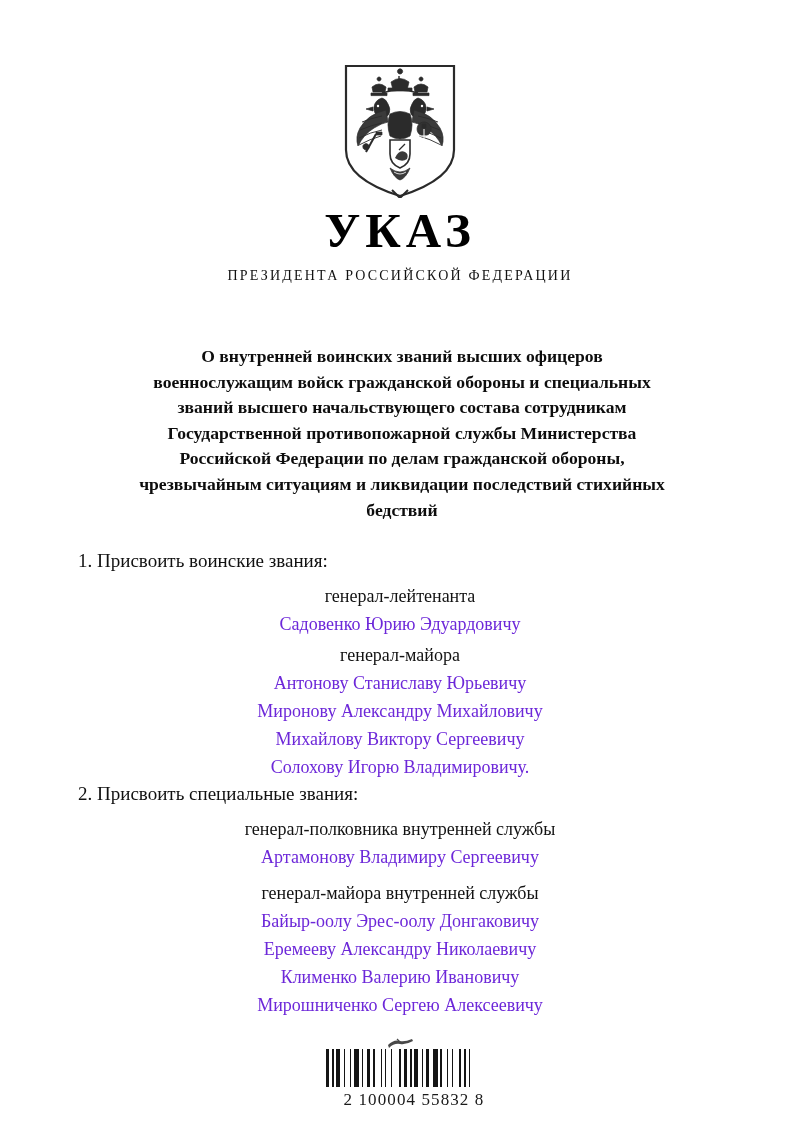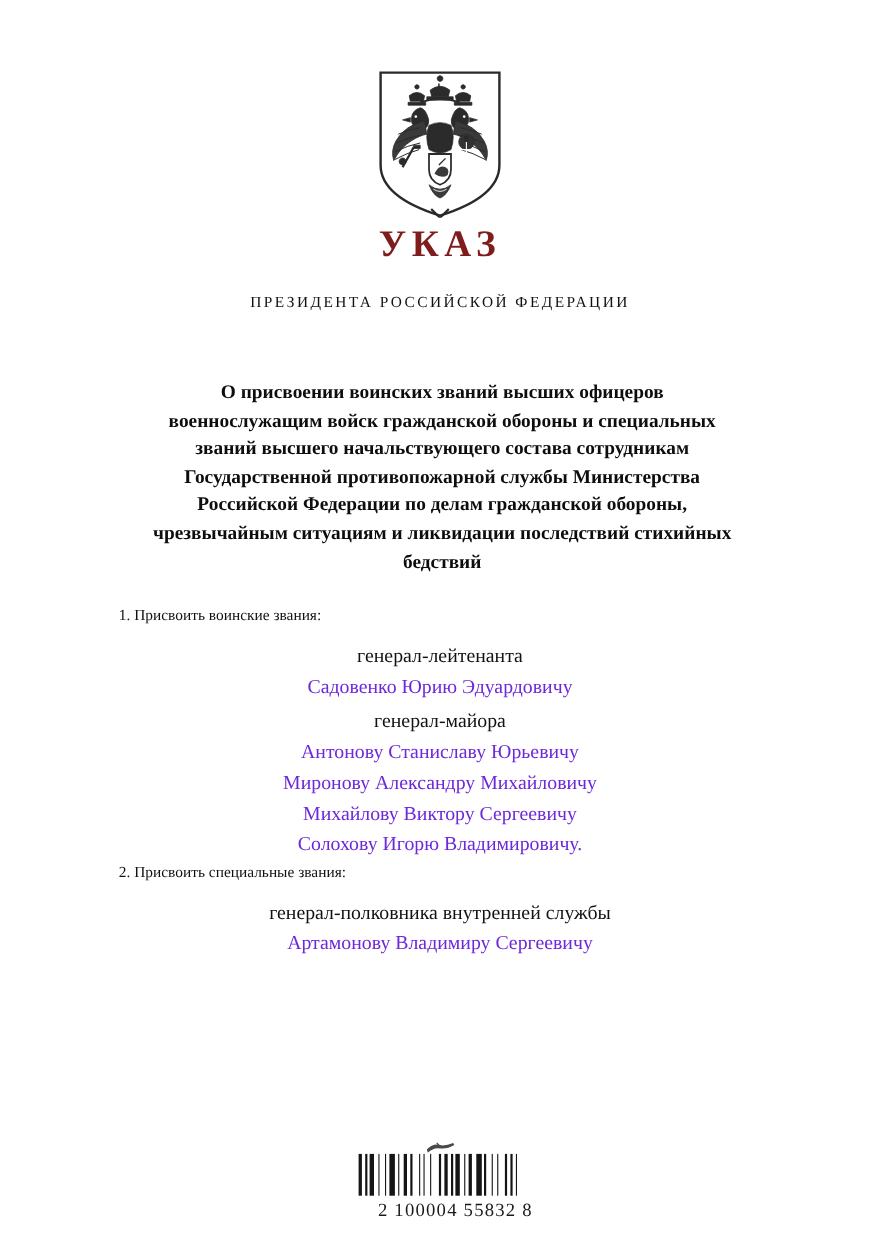--- a/index.html
+++ b/index.html
@@ -37,25 +37,25 @@
     display: block;
   }
 
   
   .doc-title {
     position: absolute;
     left: 0;
     right: 0;
     top: 205px;
     text-align: center;
-    font-size: 34px;
+    font-size: 49px;
     font-weight: bold;
     letter-spacing: 5px;
     line-height: 1.05;
-    color: #7f1d1d;
+    color: #000000;
   }
   .doc-subtitle {
     position: absolute;
     left: 0;
     right: 0;
     top: 268px;
     text-align: center;
     font-size: 14px;
     font-weight: normal;
     letter-spacing: 2.2px;
@@ -79,23 +79,23 @@
 
   
   .body-block {
     position: absolute;
     left: 0;
     right: 0;
     top: 548px;
   }
   .clause { margin: 0 0 0 0; }
   .clause-title {
-    font-size: 14px;
+    font-size: 19px;
     line-height: 26px;
-    padding-left: 108px;
+    padding-left: 78px;
     color: #111111;
     white-space: nowrap;
   }
   .rank {
     font-size: 18px;
     line-height: 26px;
     text-align: center;
     padding: 9px 0 1px 0;
     color: #121212;
   }
@@ -217,21 +217,21 @@
         <path d="M52 110 q6 4 12 0" fill="none" stroke="#ffffff" stroke-width="0.8"></path>
       </g>
     </svg>
   </div>
 
   <div class="doc-title">УКАЗ</div>
 
   <div class="doc-subtitle">ПРЕЗИДЕНТА РОССИЙСКОЙ ФЕДЕРАЦИИ</div>
 
   <div class="doc-heading">
-    <span class="hline">О присвоении воинских званий высших офицеров</span>
+    <span class="hline">О внутренней воинских званий высших офицеров</span>
     <span class="hline">военнослужащим войск гражданской обороны и специальных</span>
     <span class="hline">званий высшего начальствующего состава сотрудникам</span>
     <span class="hline">Государственной противопожарной службы Министерства</span>
     <span class="hline">Российской Федерации по делам гражданской обороны,</span>
     <span class="hline">чрезвычайным ситуациям и ликвидации последствий стихийных</span>
     <span class="hline">бедствий</span>
   </div>
 
   <div class="body-block">
 
@@ -259,20 +259,29 @@
     <section class="clause">
       <div class="clause-title">2. Присвоить специальные звания:</div>
 
       <div class="names-wrap">
         <div class="rank">генерал-полковника внутренней службы</div>
         <ul class="name-list">
           <li class="name-item">Артамонову Владимиру Сергеевичу</li>
         </ul>
       </div>
 
+      <div class="names-wrap">
+        <div class="rank">генерал-майора внутренней службы</div>
+        <ul class="name-list">
+          <li class="name-item">Байыр-оолу Эрес-оолу Донгаковичу</li>
+          <li class="name-item">Еремееву Александру Николаевичу</li>
+          <li class="name-item">Клименко Валерию Ивановичу</li>
+          <li class="name-item">Мирошниченко Сергею Алексеевичу</li>
+        </ul>
+      </div>
     </section>
 
   </div>
 
   <div class="barcode-area">
     <svg class="ink-smudge" viewBox="0 0 30 11">
       <path d="M3 8 q6 -6 12 -4 q5 1 12 -2 l1 2 q-7 4 -13 3 q-6 -1 -11 4 z" fill="#2a2a2a"></path>
       <path d="M12 2 l3 3" stroke="#2a2a2a" stroke-width="1.2"></path>
     </svg>
     <div class="barcode-bars" id="barcode-bars">

